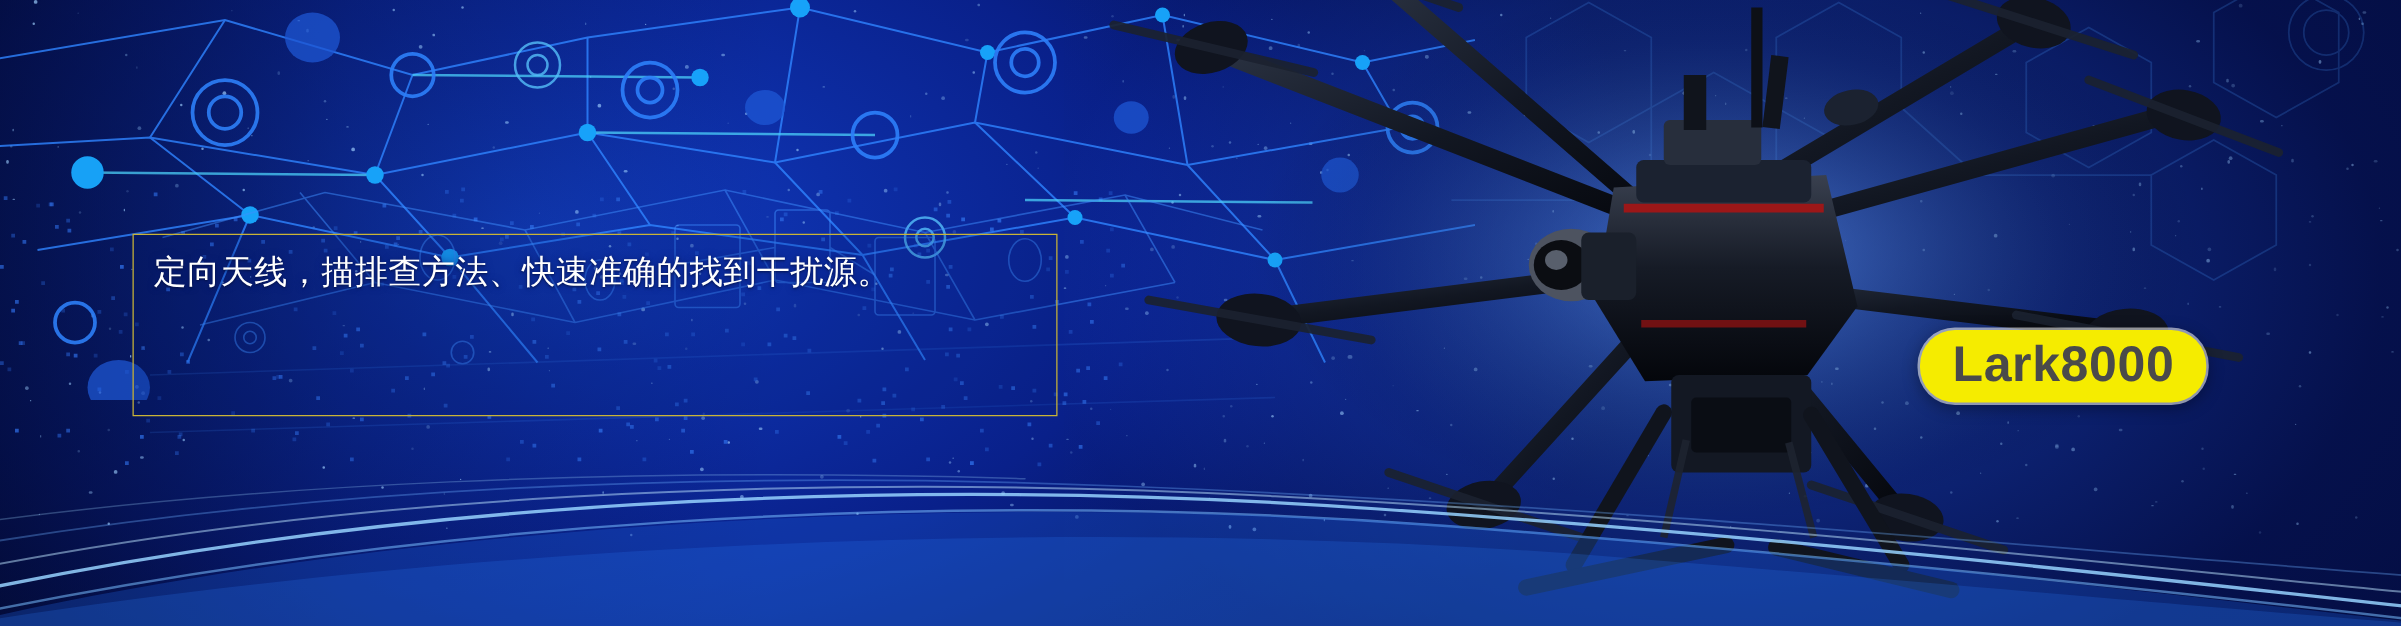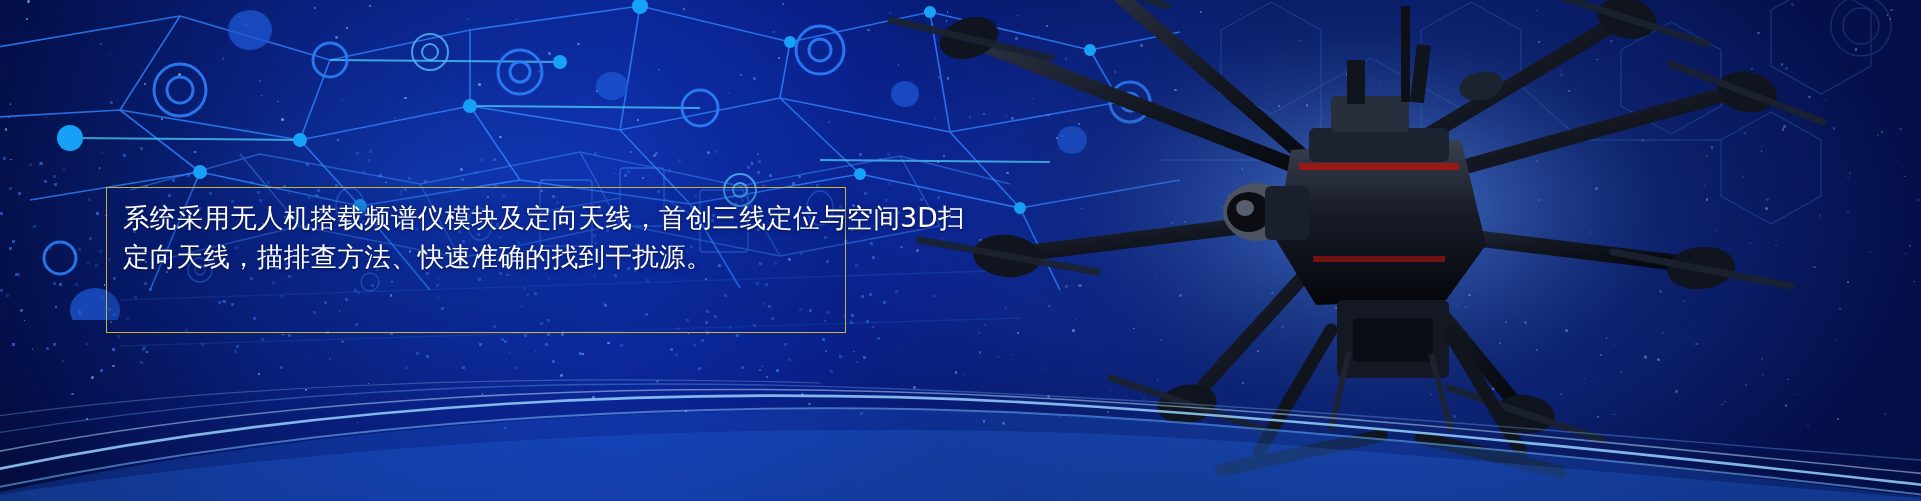--- a/index.html
+++ b/index.html
@@ -986,18 +986,18 @@
       <path d="M-40 188 C 260 126, 640 106, 1020 126 C 1400 146, 1720 184, 1960 206" stroke="rgba(190,230,255,0.5)" stroke-width="1.6"></path>
       <path d="M-40 168 C 240 120, 560 104, 900 118 C 1300 134, 1660 170, 1960 192" stroke="rgba(110,175,255,0.35)" stroke-width="1.4"></path>
       <path d="M-40 150 C 200 116, 500 102, 820 112" stroke="rgba(160,215,255,0.28)" stroke-width="1.2"></path>
     </g>
     <path d="M-40 230 C 300 150, 760 118, 1200 152 C 1540 180, 1800 212, 1960 230 L1960 230 L-40 230 Z" fill="rgba(30,95,220,0.30)"></path>
     <path d="M-40 230 C 340 168, 820 140, 1260 172 C 1560 196, 1820 220, 1960 230 L1960 230 L-40 230 Z" fill="rgba(40,120,240,0.22)"></path>
   </svg>
 
 
   <div class="copy-box">
-    <p>系统采用无人机搭载频谱仪模块及定向天线，首创三线定位与空间3D扫</p>
     <p>定向天线，描排查方法、快速准确的找到干扰源。</p>
   </div>
 
+  <div class="badge">Lark8000</div>
 
 </div>
 
 </body></html>

